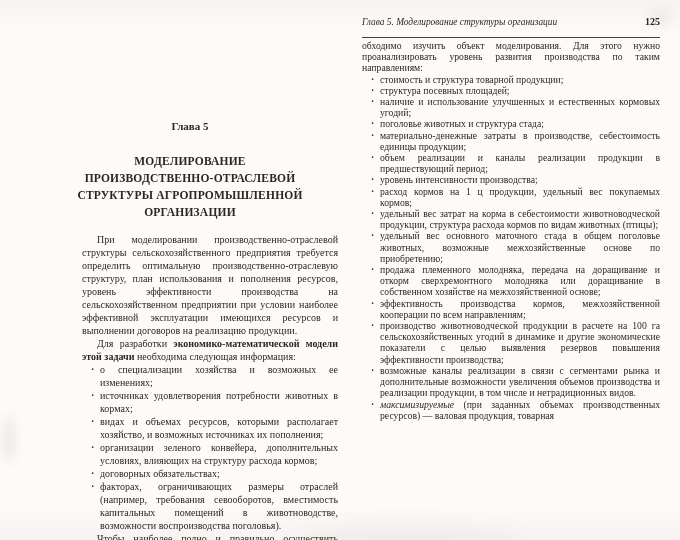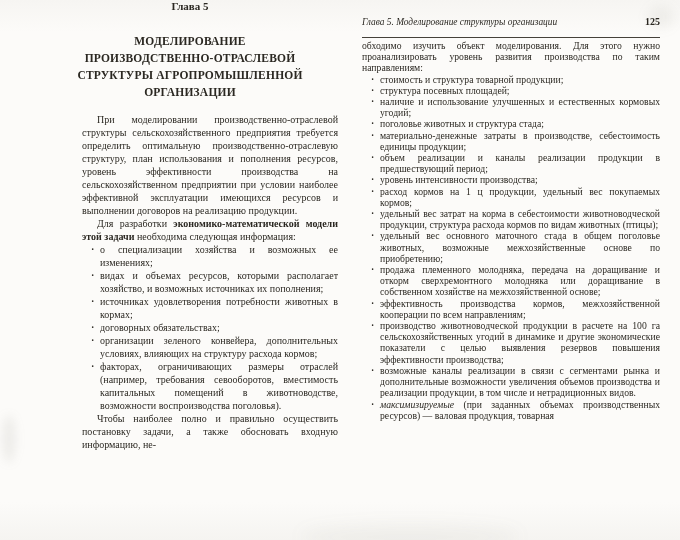--- a/index.html
+++ b/index.html
@@ -16,21 +16,21 @@
   .smudge { position:absolute; border-radius:50%; pointer-events:none; }
   .smudge.a { left:2px; top:415px; width:14px; height:48px; background:rgba(120,115,105,.10); filter:blur(5px); }
   .smudge.b { left:648px; top:6px; width:26px; height:22px; background:rgba(120,115,105,.08); filter:blur(6px); }
   .smudge.c { left:300px; bottom:-10px; width:220px; height:26px; background:rgba(120,115,105,.05); filter:blur(8px); }
 
   .col { position:absolute; top:0; }
   .col-left  { left:42px;  width:296px; }
   .col-right { left:362px; width:298px; }
 
   
-  .chapter-label { text-align:center; font-weight:bold; font-size:11px; line-height:13px; }
+  .chapter-label { padding-top:120px; text-align:center; font-weight:bold; font-size:11px; line-height:13px; }
   .chapter-title { margin-top:20px; text-align:center; font-weight:bold; font-size:11.5px; line-height:17px; letter-spacing:.2px; }
   .left-body { margin-top:12px; font-size:10px; line-height:13px; text-align:justify;margin-left:40px; }
 
   
   .page-header {
     position:absolute; top:16px; left:0; right:0;
     display:flex; justify-content:space-between; align-items:baseline;
     border-bottom:1px solid #45413a; padding-bottom:10px;
   }
   .running-header { font-style:italic; font-size:9.4px; }
@@ -59,24 +59,24 @@
       <div>МОДЕЛИРОВАНИЕ</div>
       <div>ПРОИЗВОДСТВЕННО-ОТРАСЛЕВОЙ</div>
       <div>СТРУКТУРЫ АГРОПРОМЫШЛЕННОЙ</div>
       <div>ОРГАНИЗАЦИИ</div>
     </div>
     <div class="left-body">
       <p class="par">При моделировании производственно-отраслевой структуры сельскохозяйственного предприятия требуется определить оптимальную производственно-отраслевую структуру, план использования и пополнения ресурсов, уровень эффективности производства на сельскохозяйственном предприятии при условии наиболее эффективной эксплуатации имеющихся ресурсов и выполнении договоров на реализацию продукции.</p>
       <p class="par"><span>Для разработки </span><span class="b">экономико-математической модели этой задачи</span><span> необходима следующая информация:</span></p>
       <div class="bullets">
         <div class="bullet">о специализации хозяйства и возможных ее изменениях;</div>
+        <div class="bullet">источниках удовлетворения потребности животных в кормах;</div>
         <div class="bullet">видах и объемах ресурсов, которыми располагает хозяйство, и возможных источниках их пополнения;</div>
-        <div class="bullet">источниках удовлетворения потребности животных в кормах;</div>
+        <div class="bullet">организации зеленого конвейера, дополнительных условиях, влияющих на структуру расхода кормов;</div>
         <div class="bullet">договорных обязательствах;</div>
-        <div class="bullet">организации зеленого конвейера, дополнительных условиях, влияющих на структуру расхода кормов;</div>
         <div class="bullet">факторах, ограничивающих размеры отраслей (например, требования севооборотов, вместимость капитальных помещений в животноводстве, возможности воспроизводства поголовья).</div>
       </div>
       <p class="par">Чтобы наиболее полно и правильно осуществить постановку задачи, а также обосновать входную информацию, не-</p>
     </div>
   </div>
 
   <div class="col col-right">
     <div class="page-header">
       <span class="running-header">Глава 5. Моделирование структуры организации</span>
       <span class="page-number">125</span>

